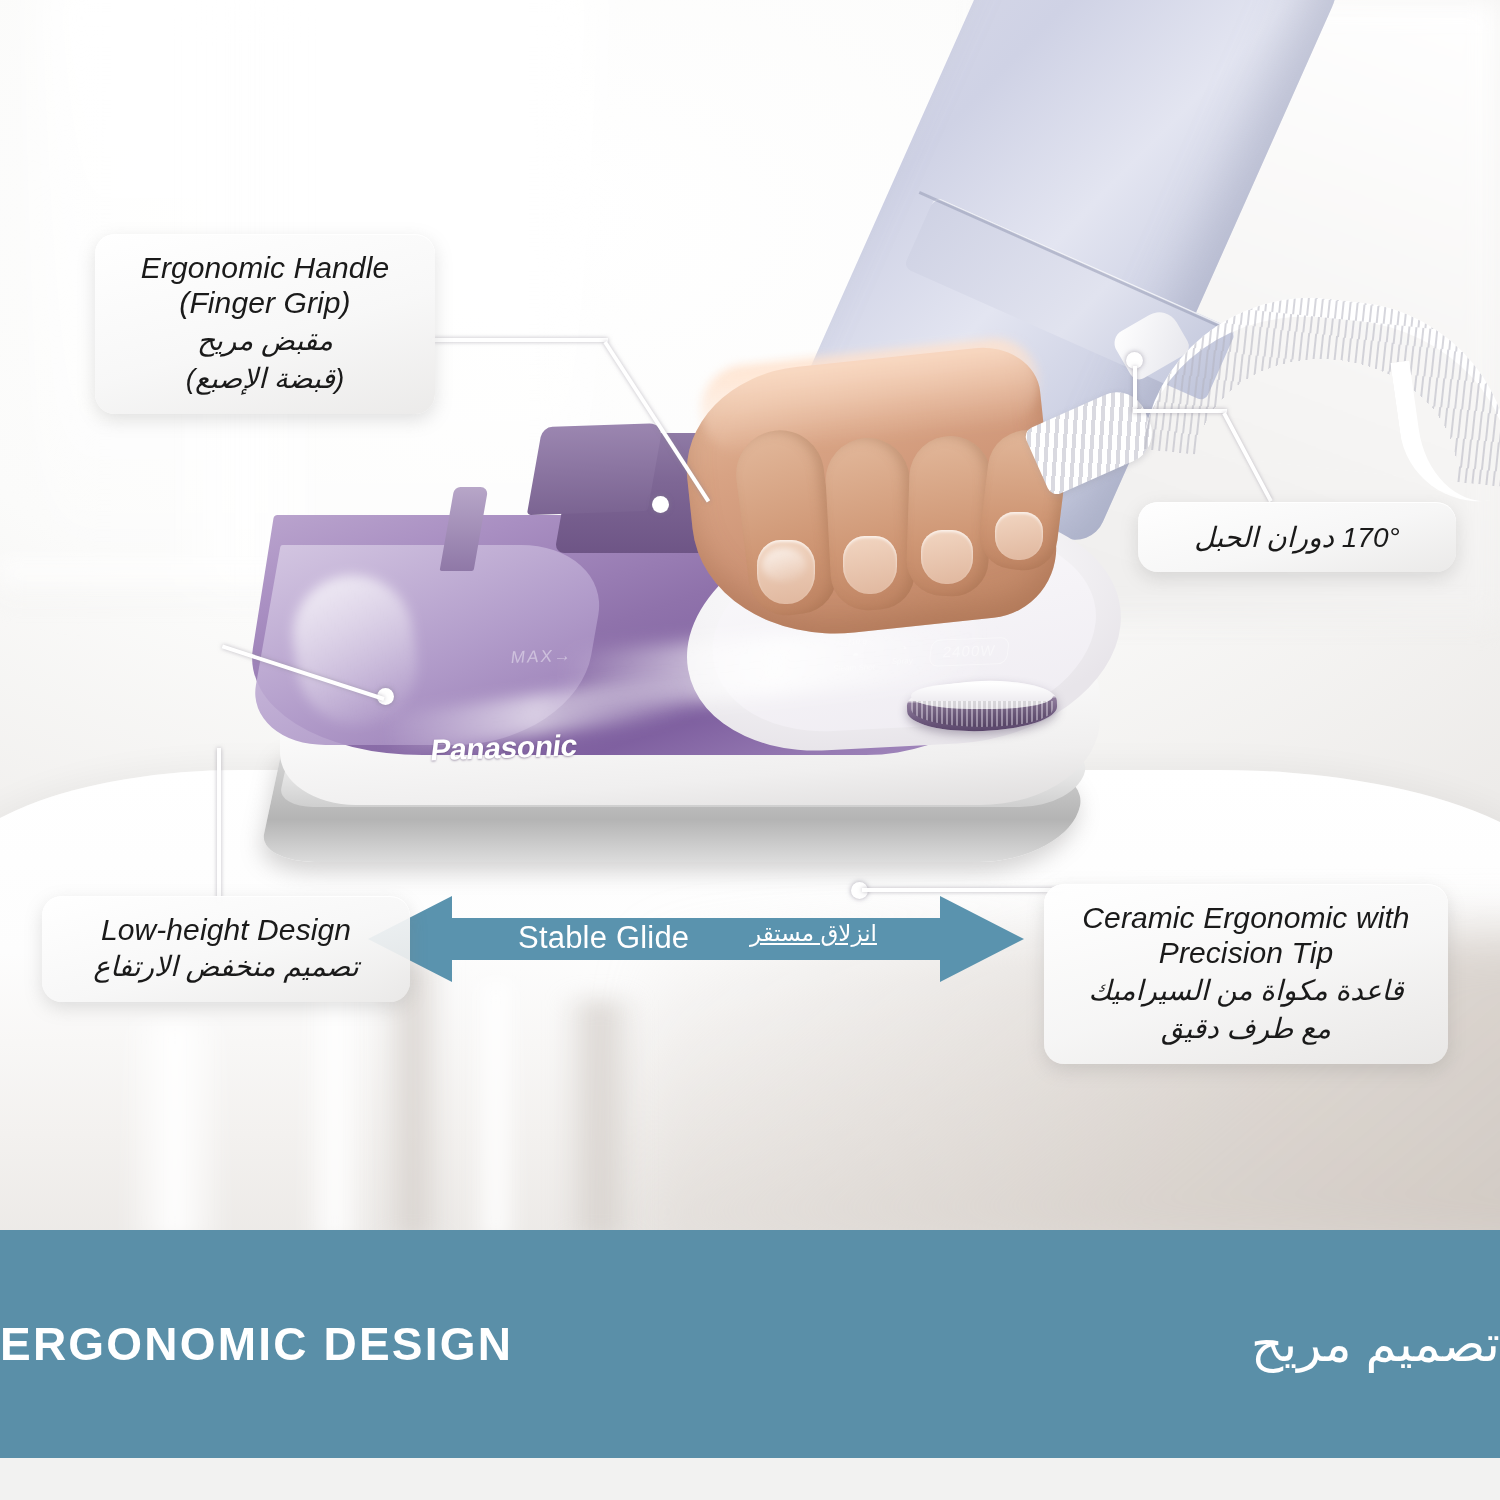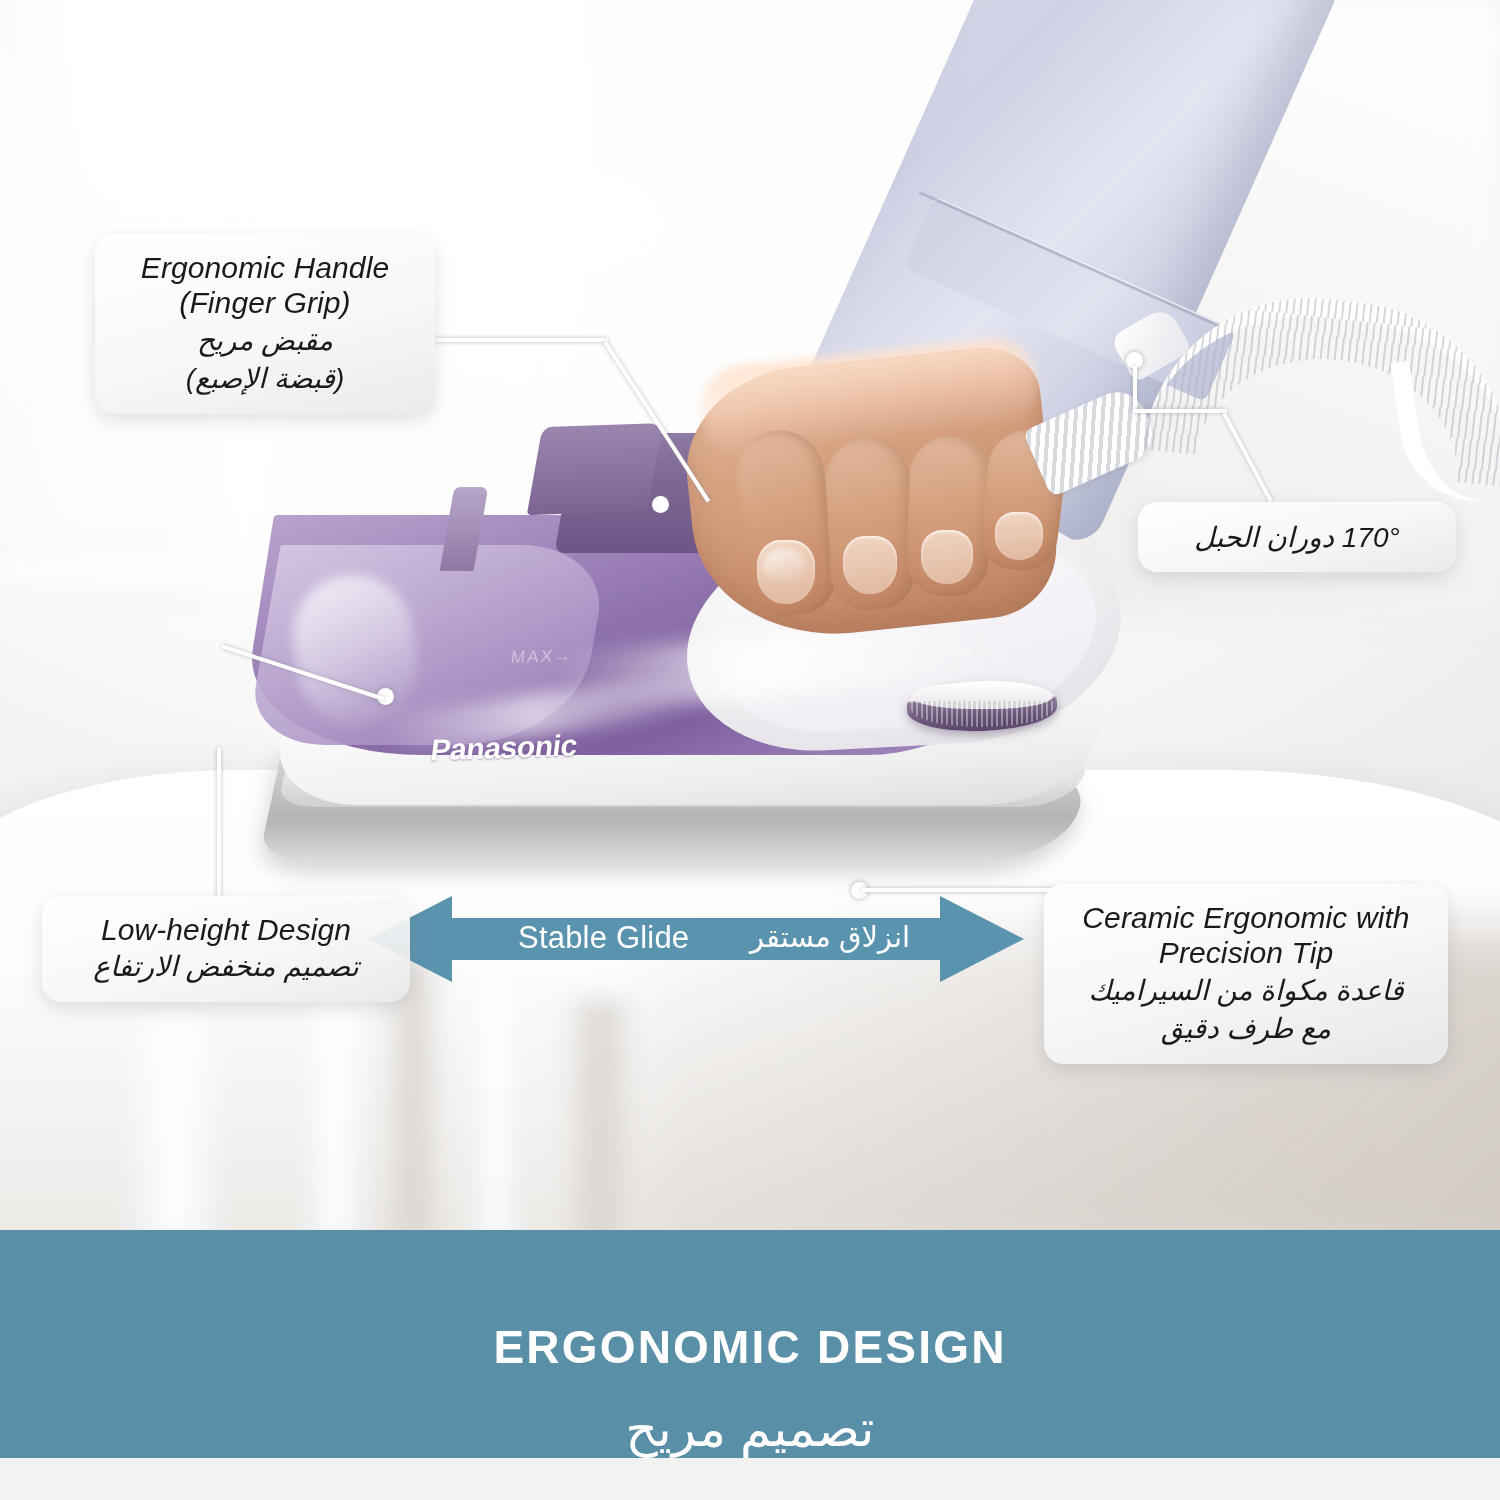--- a/index.html
+++ b/index.html
@@ -157,25 +157,25 @@
   .lead{position:absolute;background:#ffffff;box-shadow:0 0 4px rgba(140,135,150,.55);}
   .dot{position:absolute;width:17px;height:17px;border-radius:50%;background:#fff;
     box-shadow:0 0 5px rgba(130,125,145,.65);}
   .diag{position:absolute;height:4px;background:#fff;box-shadow:0 0 4px rgba(140,135,150,.55);
     transform-origin:left center;}
 
   
   .glide{position:absolute;left:368px;top:896px;width:656px;height:86px;}
   .glide svg{display:block;}
   .glide-en{position:absolute;left:150px;top:24px;font-size:31px;color:#fff;letter-spacing:.2px;}
-  .glide-ar{position:absolute;left:382px;top:24px;font-size:29px;color:#fff;direction:rtl;}
+  .glide-ar{position:absolute;left:382px;top:24px;font-size:23px;color:#fff;direction:rtl;text-decoration:underline;}
 
   
   .banner{position:absolute;left:0;top:1230px;width:1500px;height:228px;
-    background:#5a8fa8;display:flex;flex-direction:column;align-items:center;justify-content:flex-end;gap:26px;}
+    background:#5a8fa8;display:flex;align-items:center;justify-content:space-between;gap:26px;}
   .banner-en{font-size:46px;font-weight:700;color:#fff;letter-spacing:2.2px;}
   .banner-ar{font-size:50px;color:#fff;direction:rtl;letter-spacing:.5px;}
 </style>
 </head>
 <body>
 
 <div id="stage">
 
   <div class="photo">
 

